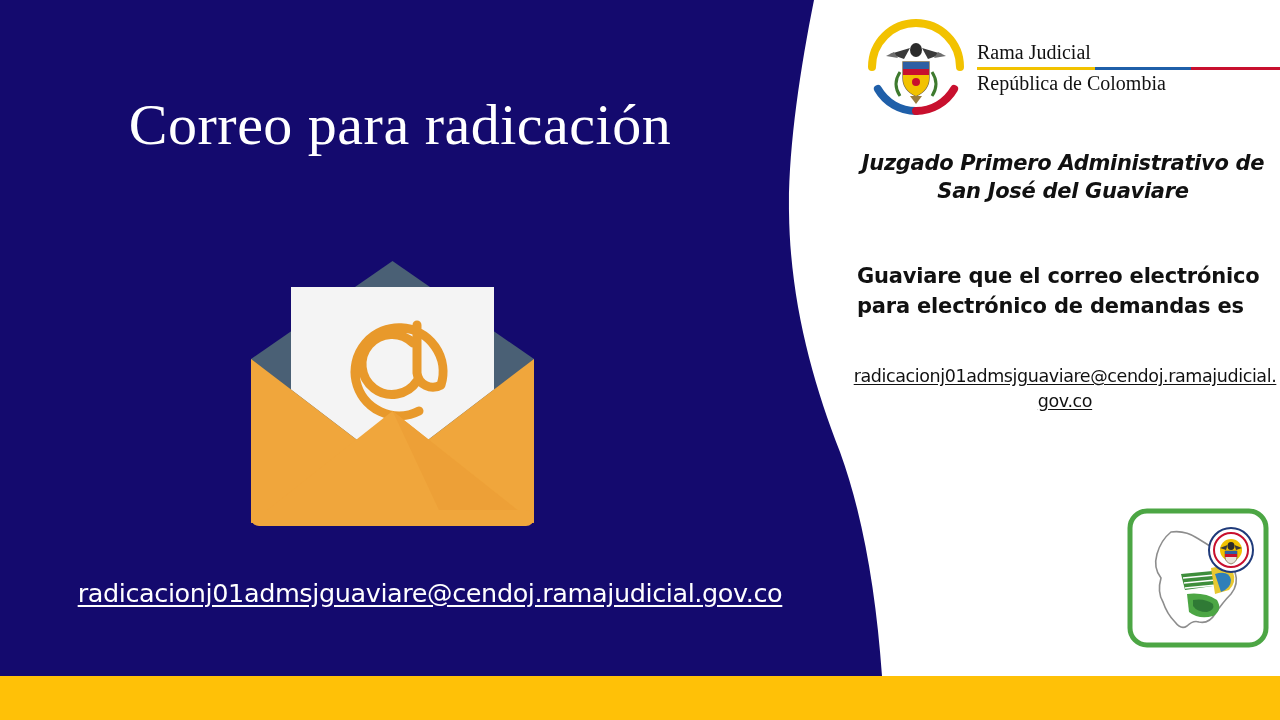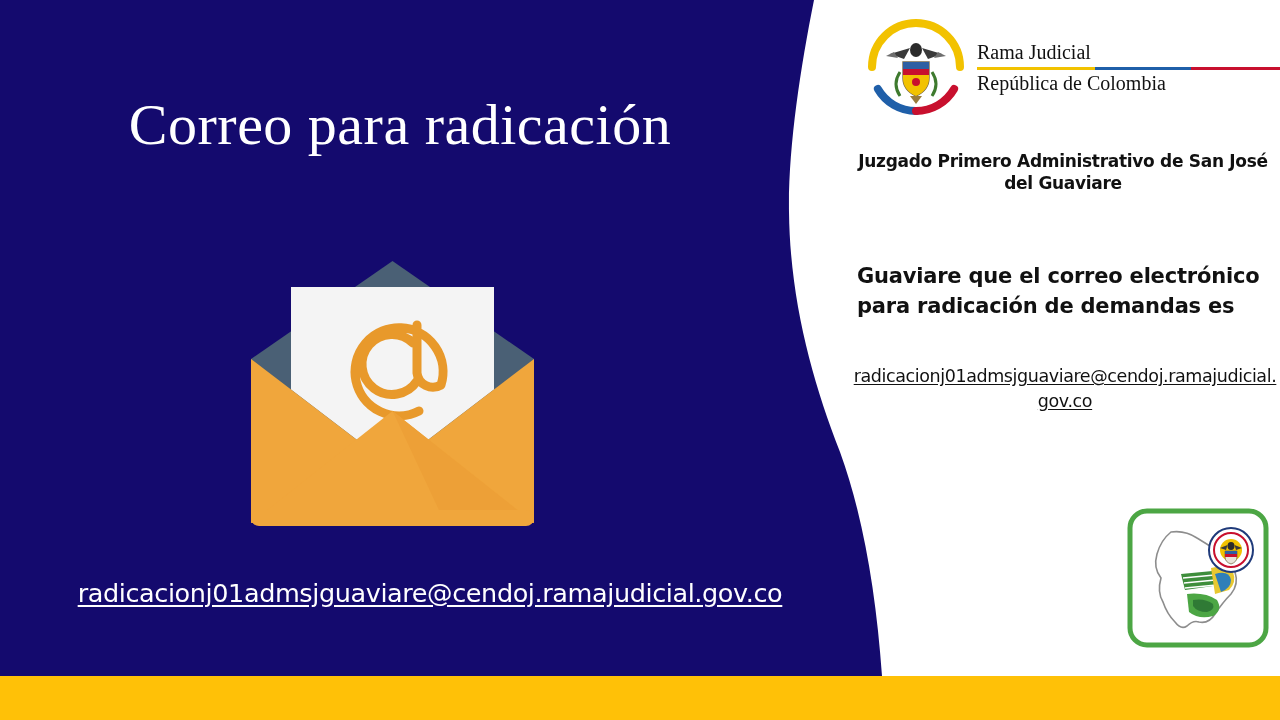--- a/index.html
+++ b/index.html
@@ -117,24 +117,25 @@
   .rule-r { flex:1 1 auto; }
 
   
   #court-name {
     position:absolute;
     left:8px; top:150px;
     width:420px;
     text-align:center;
     color:#111111;
     font-family:"DejaVu Sans", sans-serif;
-    font-size:17px;
+    font-size:21px;
     font-weight:700;
     line-height:1.32;
     letter-spacing:-0.3px;
+    font-style:italic;
   }
 
   
   #notice {
     position:absolute;
     left:12px; top:262px;
     width:420px;
     text-align:left;
     color:#111111;
     font-family:"DejaVu Sans", sans-serif;
@@ -273,21 +274,21 @@
           <span class="rule-r" style="background: rgb(200, 16, 46);"></span>
         </div>
         <div class="brand-line">República de Colombia</div>
       </div>
     </div>
 
     <div id="court-name">Juzgado Primero Administrativo de San José del Guaviare</div>
 
     <div id="notice">
       <div>Guaviare que el correo electrónico</div>
-      <div>para radicación de demandas es</div>
+      <div>para electrónico de demandas es</div>
     </div>
 
     <a id="right-email" href="#">radicacionj01admsjguaviare@cendoj.ramajudicial.gov.co</a>
 
     <div id="emblem">
       <svg viewBox="0 0 142 140" xmlns="http://www.w3.org/2000/svg">
         <rect x="3" y="3" width="136" height="134" rx="17" ry="17" fill="#FFFFFF" stroke="#4CA644" stroke-width="5"></rect>
 
         <path d="M44 24 Q34 32 30 46 Q26 60 34 70 Q30 84 36 94
                  Q40 106 48 114 Q54 122 60 118 Q66 112 72 114

